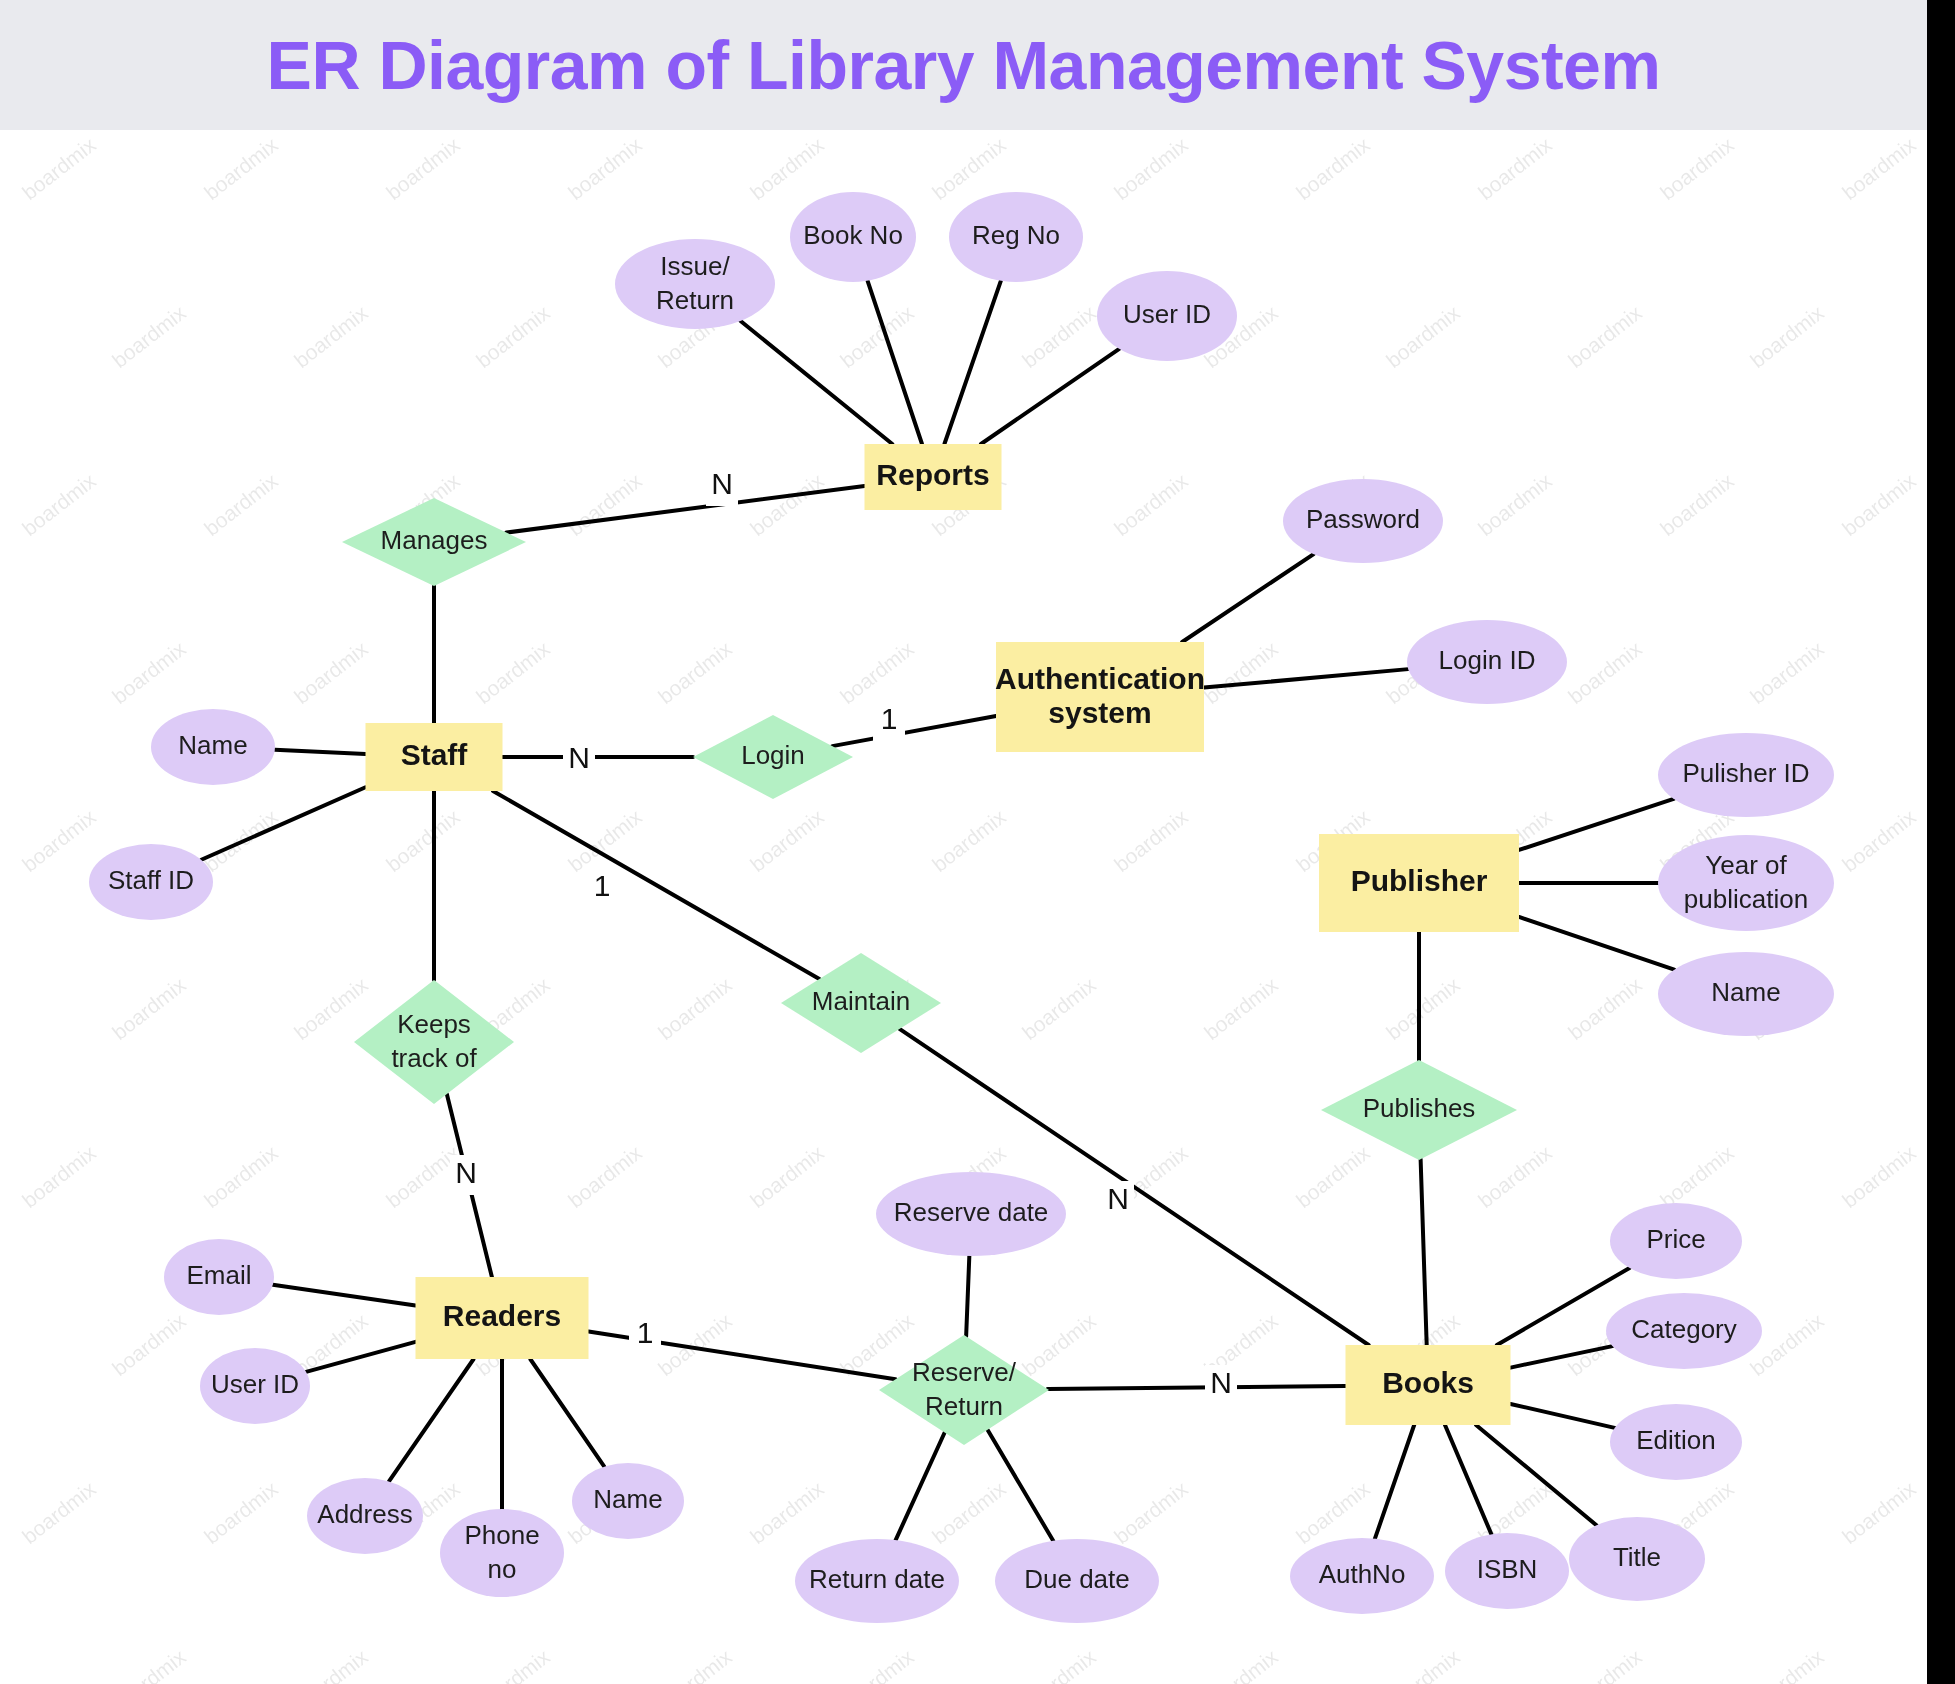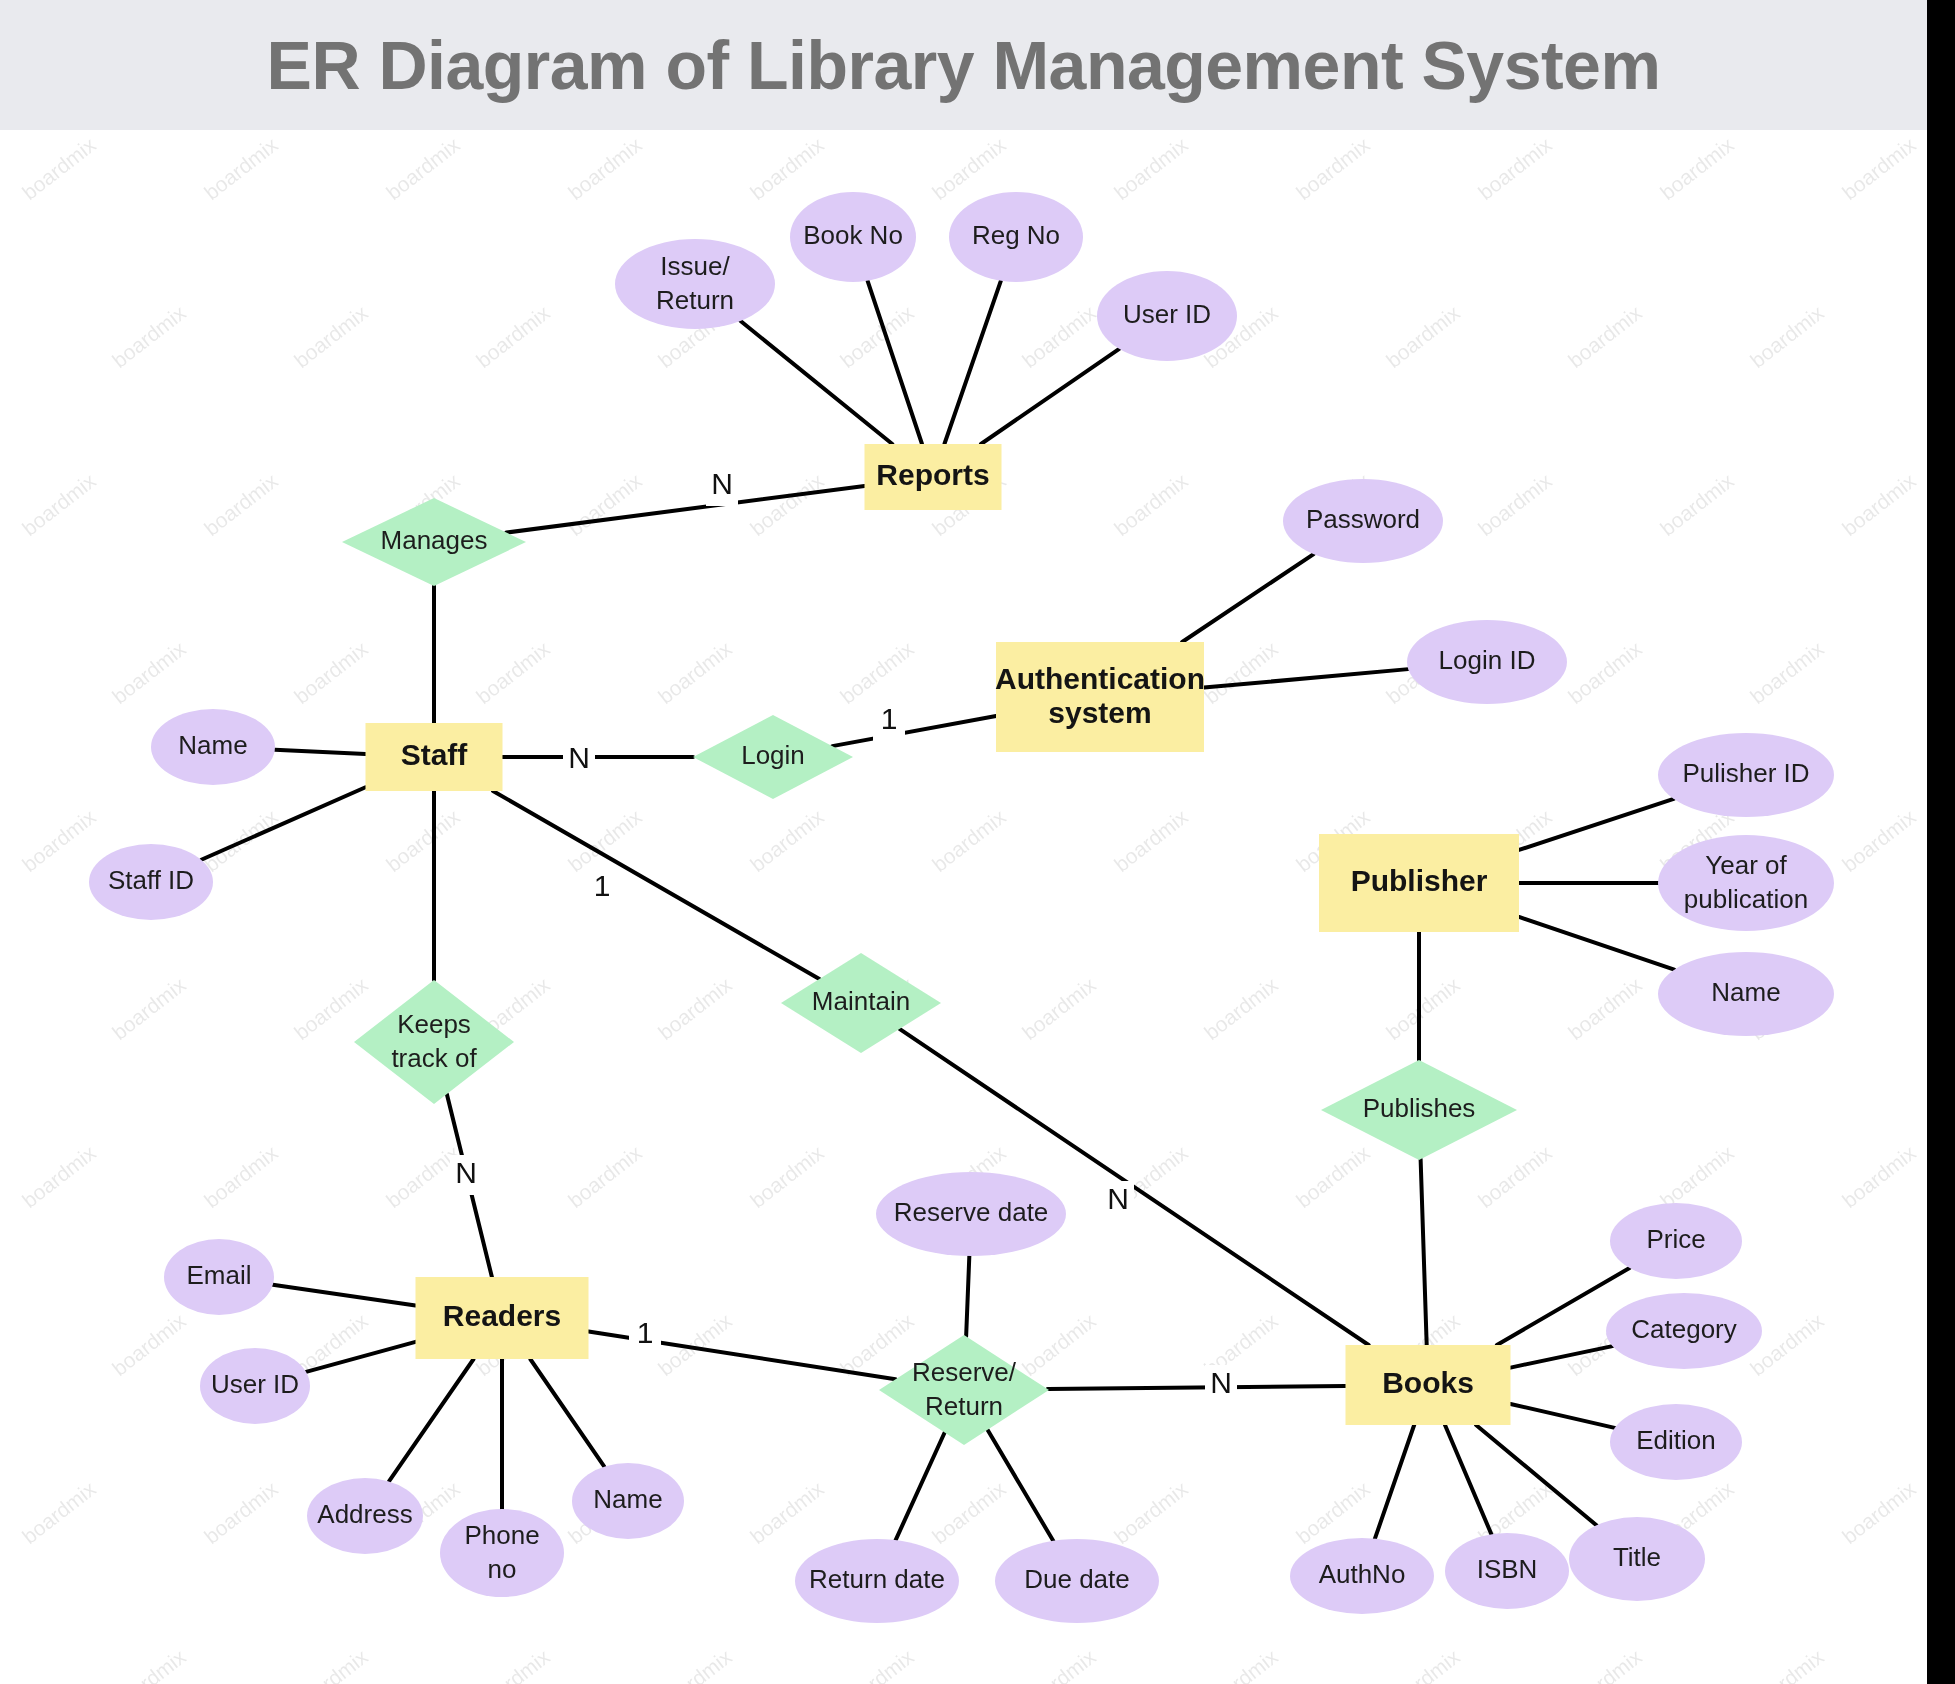--- a/index.html
+++ b/index.html
@@ -23,21 +23,21 @@
     height: 130px;
     background: #e9eaee;
     display: flex;
     align-items: center;
     justify-content: center;
   }
   #title-bar .title-text {
     font-family: "Liberation Sans", sans-serif;
     font-size: 68px;
     font-weight: 700;
-    color: #737373;
+    color: #8b5cf6;
     letter-spacing: -0.5px;
     white-space: nowrap;
   }
   #right-strip {
     position: absolute;
     right: 0;
     top: 0;
     width: 28px;
     height: 1684px;
     background: #000000;

